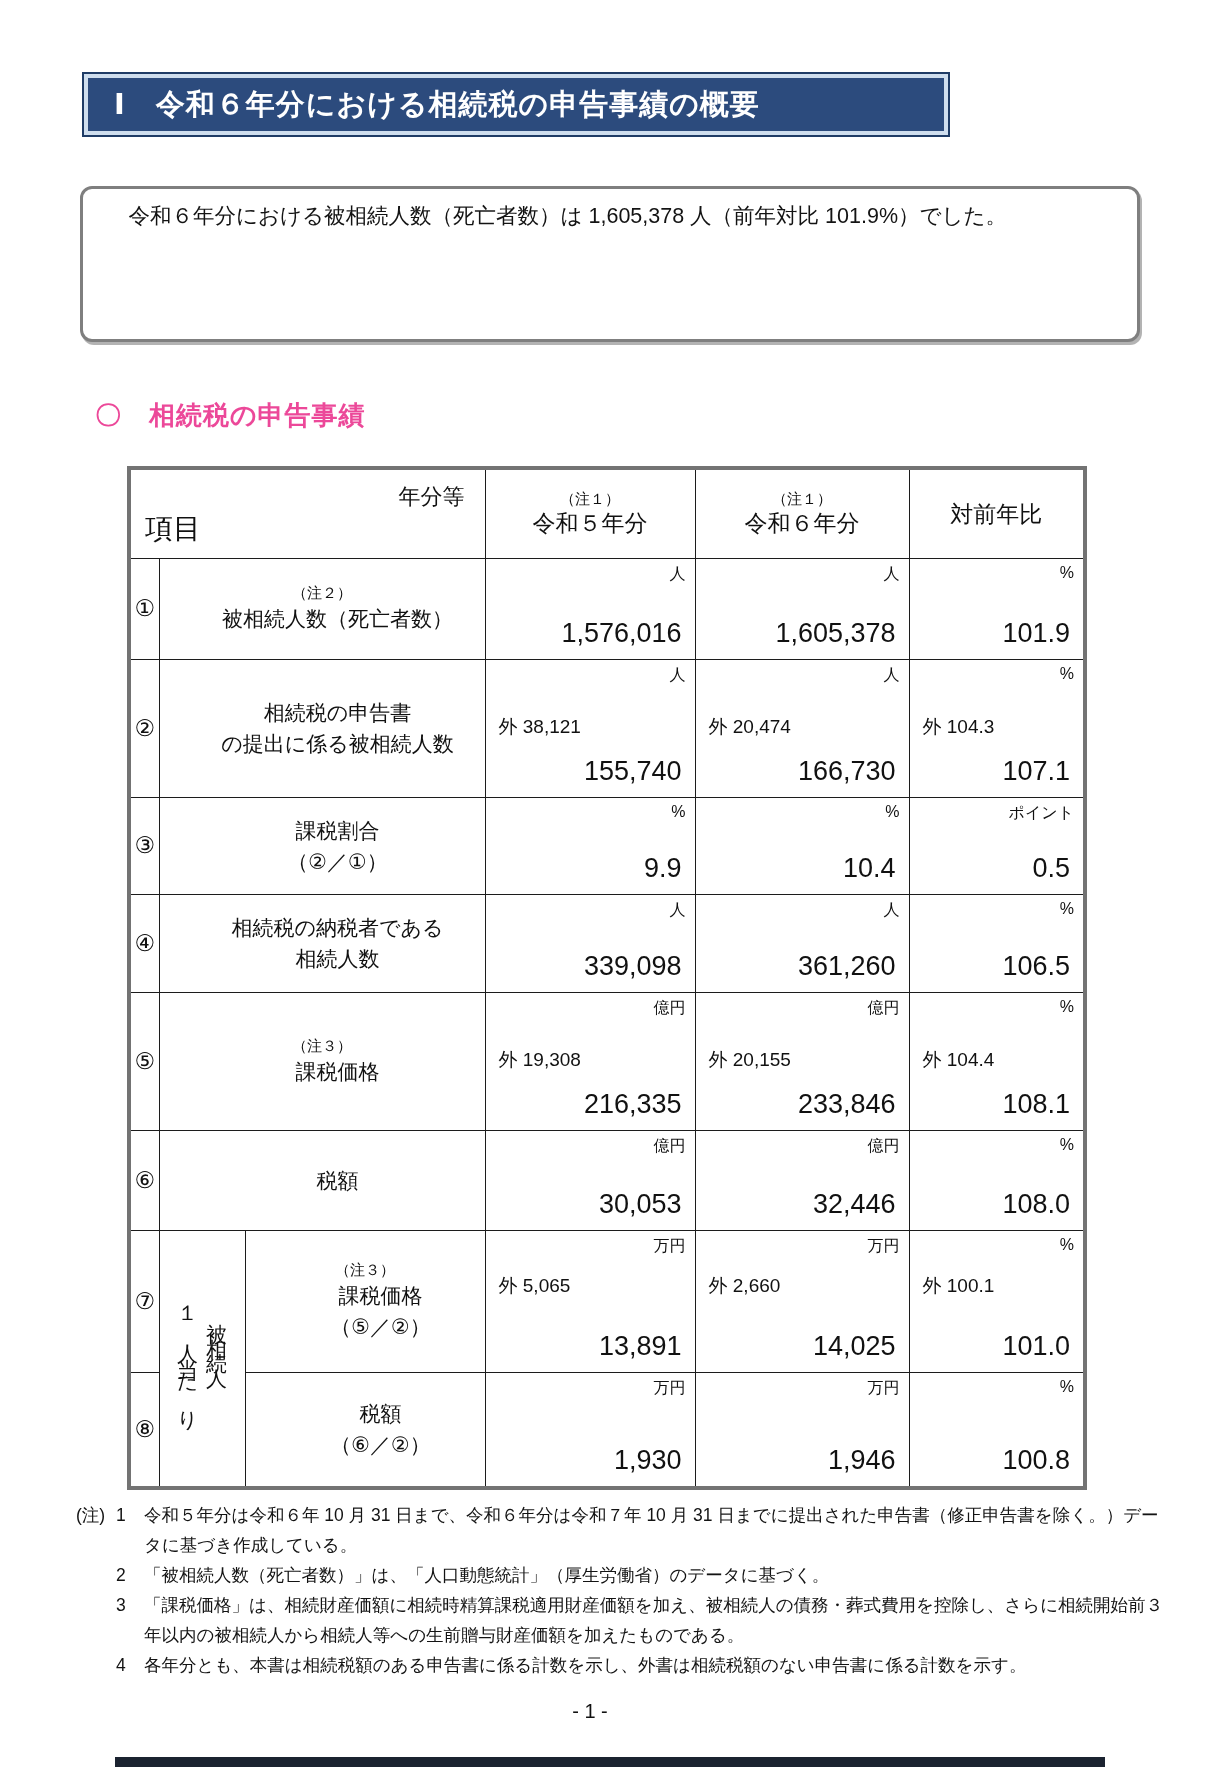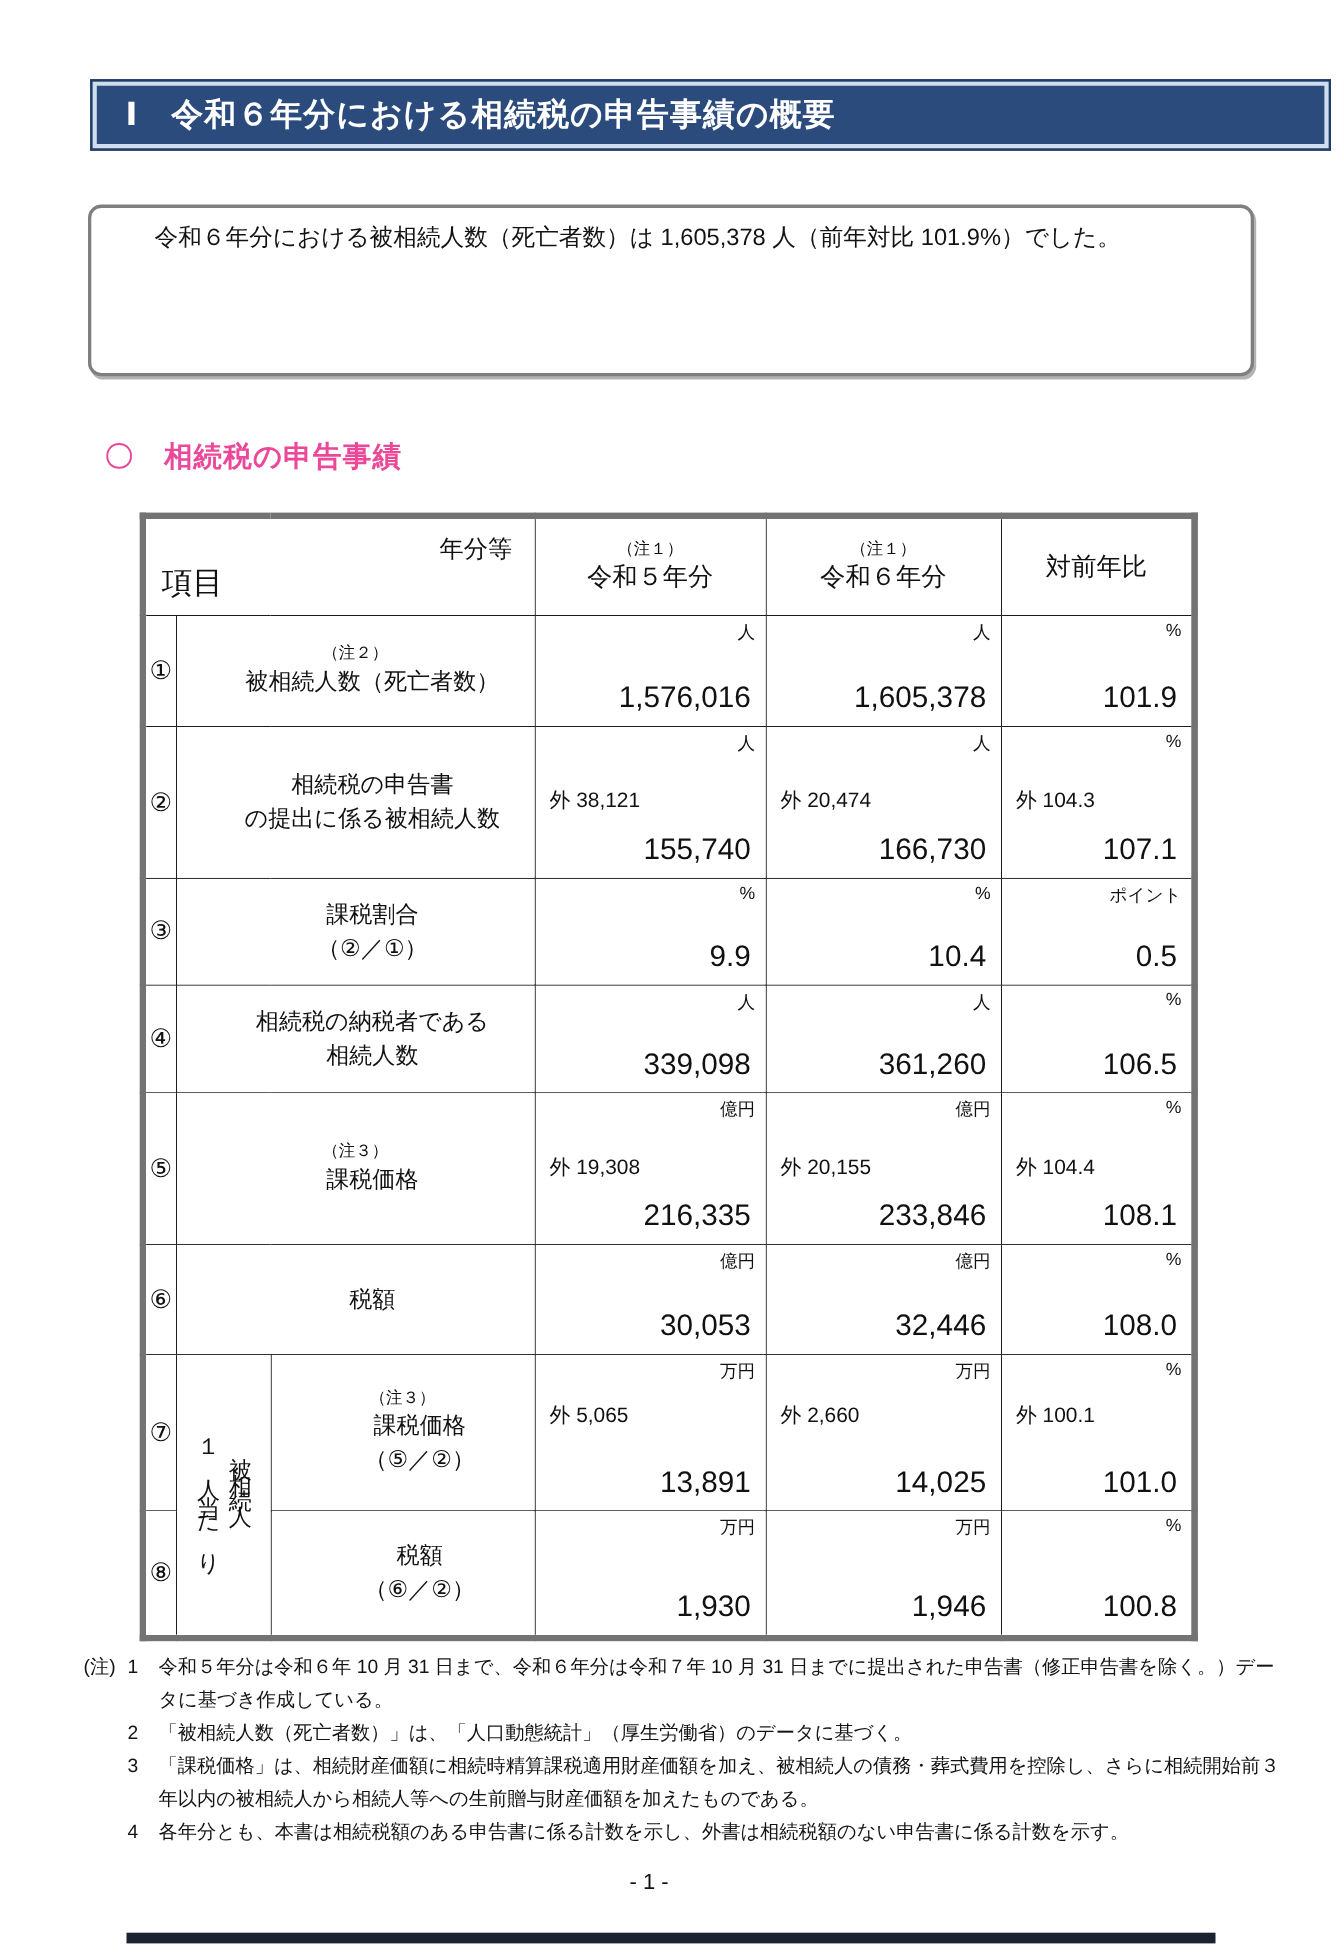--- a/index.html
+++ b/index.html
@@ -2,50 +2,50 @@
 <html lang="ja"><head>
 <meta charset="utf-8">
 <style>
   * { margin:0; padding:0; box-sizing:border-box; }
   html,body { background:#ffffff; }
   body { font-family:"Liberation Sans","DejaVu Sans",sans-serif; color:#111; }
   .page { position:relative; width:1221px; height:1767px; background:#fff; overflow:hidden; }
 
   
   .banner {
-    position:absolute; left:82px; top:72px; width:1128px; height:65px;
+    position:absolute; left:82px; top:72px; width:868px; height:65px;
     background:#2c4b7d; border:2px solid #1f3c66;
     box-shadow: inset 0 0 0 4px #cfdeee;
     display:flex; align-items:center;
   }
   .banner .banner-text {
     color:#ffffff; font-weight:bold; font-size:29px; padding-left:30px;
     letter-spacing:1px; white-space:nowrap;
   }
 
   
   .summary {
     position:absolute; left:80px; top:186px; width:1060px; height:156px;
     border:3px solid #7f7f7f; border-radius:12px;
     box-shadow: 2px 3px 0 #b3b3b3;
-    padding:9px 22px 0 36px; background:#fff;
+    padding:9px 22px 0 24px; background:#fff;
   }
   .summary p { font-size:21.5px; line-height:37px; text-indent:1em; color:#131313; }
 
   
   .sec-heading {
     position:absolute; left:95px; top:398px;
     font-size:26px; font-weight:bold; color:#ec4899; letter-spacing:1px;
   }
 
   
   .tbl-wrap { position:absolute; left:127px; top:466px; }
   table.report { border-collapse:collapse; table-layout:fixed; width:956px; }
   table.report td { border:1.5px solid #1c1c1c; position:relative; vertical-align:middle; background:#fff; }
-  table.report { border:6px solid #737373; }
+  table.report { border:4px solid #737373; }
 
   col.c-num { width:30px; } col.c-grp { width:86px; } col.c-lbl { width:240px; }
   col.c-r5 { width:210px; } col.c-r6 { width:214px; } col.c-ratio { width:176px; }
 
   td.diag {
     background-image:linear-gradient(to top right,
       transparent calc(50% - 1px), #444 calc(50% - 1px),
       #444 calc(50% + 1px), transparent calc(50% + 1px));
   }
   td.diag .corner-tr { position:absolute; top:12px; right:20px; font-size:22px; }

